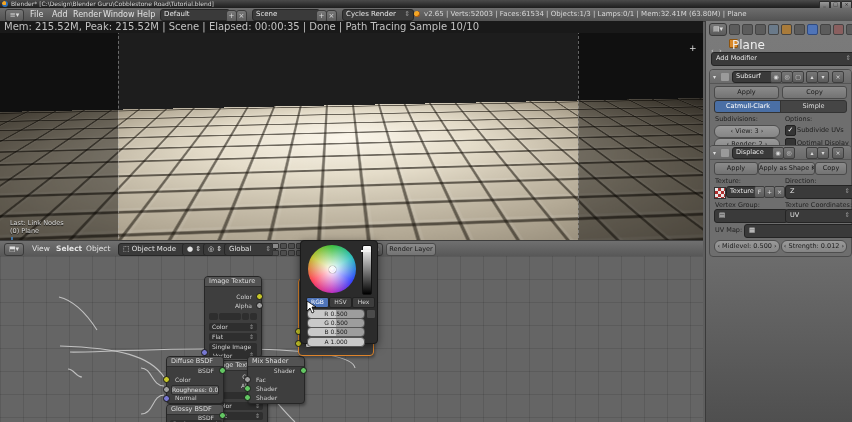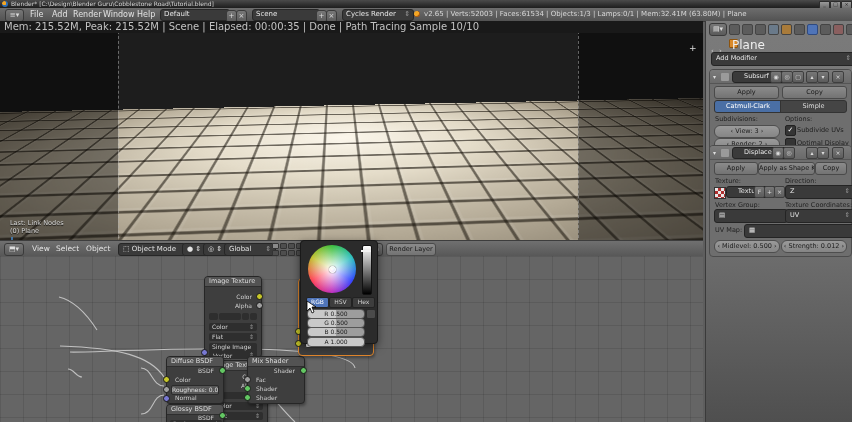--- a/index.html
+++ b/index.html
@@ -101,21 +101,21 @@
          white-space:nowrap;overflow:hidden;}
   .pstep{position:absolute;height:11px;background:linear-gradient(#9a9a9a,#858585);
          border:1px solid #4e4e4e;border-radius:6px;color:#1c1c1c;font-size:6.5px;
          line-height:10px;text-align:center;white-space:nowrap;}
   .plabel{position:absolute;color:#222;font-size:6.5px;line-height:9px;white-space:nowrap;}
   .modbox{position:absolute;left:708px;width:141px;background:#6e6e6e;border:1px solid #4c4c4c;
           border-radius:4px;}
   .modhdr{position:absolute;left:0;top:0;right:0;height:13px;background:linear-gradient(#7b7b7b,#6a6a6a);
           border-bottom:1px solid #555;border-radius:3px 3px 0 0;}
   .mfield{position:absolute;height:10px;top:1px;background:#3a3a3a;border:1px solid #242424;
-          border-radius:3px;color:#e6e6e6;font-size:6.5px;line-height:9px;padding:0 11px;
+          border-radius:3px;color:#e6e6e6;font-size:6.5px;line-height:9px;padding:0 3px;
           white-space:nowrap;overflow:hidden;}
   .micon{position:absolute;height:10px;top:1px;background:linear-gradient(#777,#5c5c5c);
          border:1px solid #3e3e3e;border-radius:2px;color:#ddd;font-size:6px;line-height:9px;
          text-align:center;}
   .chk{position:absolute;width:9px;height:9px;background:#353535;border:1px solid #222;
        border-radius:2px;color:#fff;font-size:7px;line-height:8px;text-align:center;}
   .chklab{position:absolute;color:#202020;font-size:6.5px;line-height:10px;white-space:nowrap;}
   .seg{position:absolute;height:11px;font-size:6.5px;line-height:10px;text-align:center;
        border:1px solid #333;color:#ddd;overflow:hidden;}
   .cursor{z-index:50;}
@@ -170,21 +170,21 @@
       <line x1="6" y1="20" x2="16" y2="10" stroke="#4a4" stroke-width="1.5"></line>
     </svg>
     <span class="abs vp-overlay-tx" style="left:10px;top:186px;">Last: Link Nodes</span>
     <span class="abs vp-overlay-tx" style="left:10px;top:194px;">(0) Plane</span>
     <span class="abs" style="left:689px;top:10px;color:#ddd;font-size:9px;">+</span>
   </div>
 
   <div class="abs hdr3d">
     <span class="abs iconbtn" style="left:4px;width:18px;">⬒▾</span>
     <span class="abs hmenu" style="left:32px;">View</span>
-    <span class="abs hmenu" style="left:56px;">Select</span>
+    <span class="abs hmenu" style="left:56px;font-weight:bold;">Select</span>
     <span class="abs hmenu" style="left:86px;">Object</span>
     <span class="abs hdrop" style="left:118px;width:58px;">⬚ <span>Object Mode</span> <span style="float:right;color:#999;">⇕</span></span>
     <span class="abs hdrop" style="left:182px;width:17px;">● ⇕</span>
     <span class="abs hdrop" style="left:203px;width:17px;">◎ ⇕</span>
     <span class="abs hdrop" style="left:224px;width:42px;"><span>Global</span> <span style="float:right;color:#999;">⇕</span></span>
     <span class="abs layergrid" style="left:272px;">
         <i></i>
         <i></i>
         <i></i>
         <i></i>

